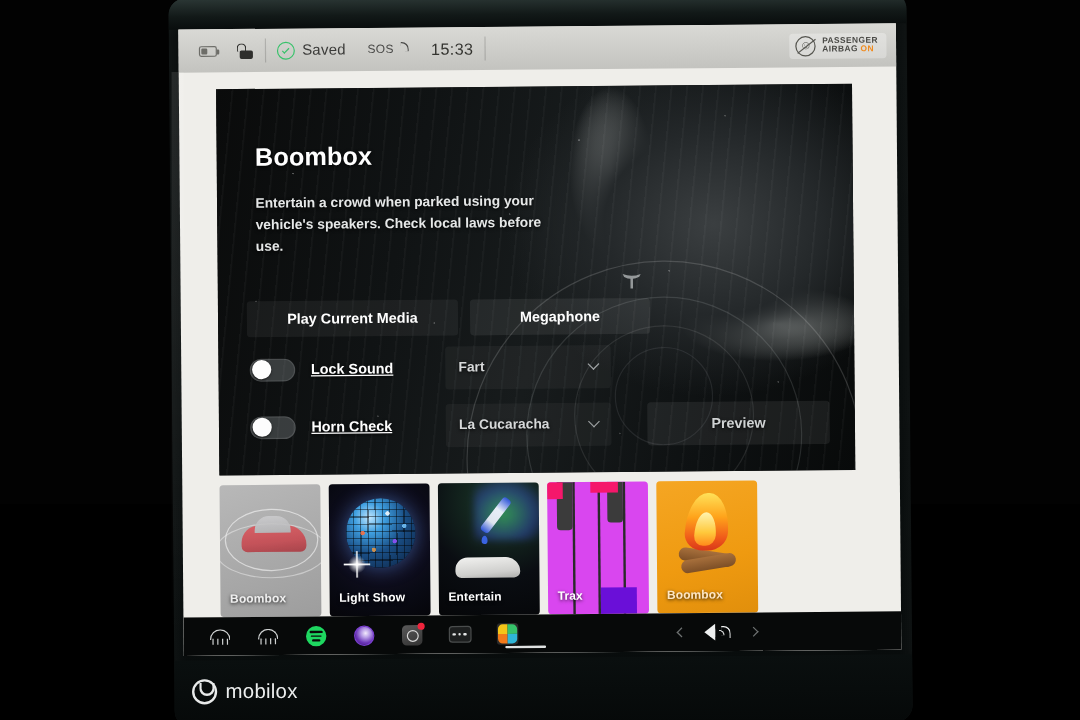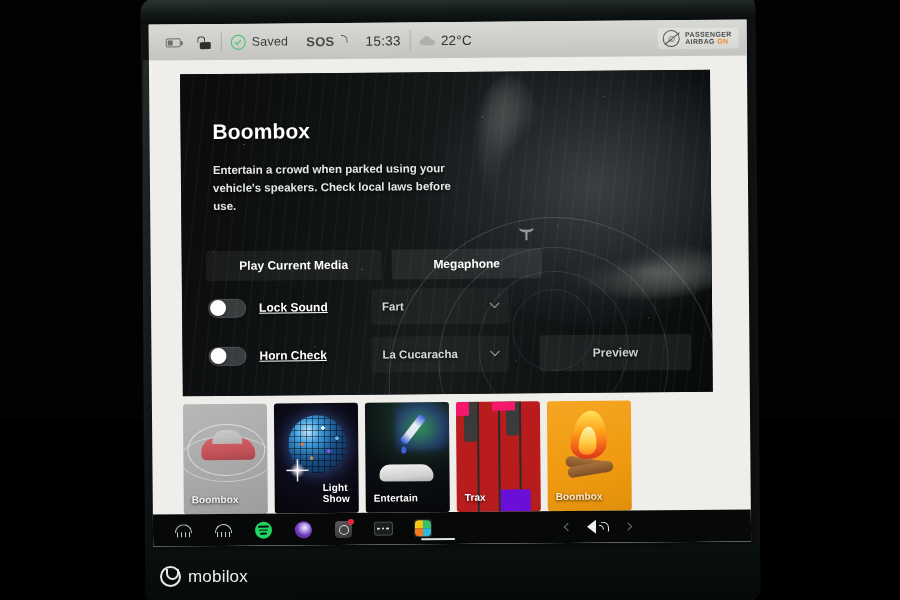--- a/index.html
+++ b/index.html
@@ -100,21 +100,21 @@
     border:1.8px solid #37c26a;
     display:flex;align-items:center;justify-content:center;
   }
   .icon-check-circle span{
     display:block;width:6px;height:3px;
     border-left:1.6px solid #37c26a;border-bottom:1.6px solid #37c26a;
     transform:rotate(-45deg) translate(0px,-1px);
   }
 
   .sos-label{
-    font-size:13px;font-weight:700;letter-spacing:.3px;color:#4a4a48;
+    font-size:10px;font-weight:400;letter-spacing:.3px;color:#4a4a48;
   }
   .sos-arc{
     display:inline-block;width:7px;height:8px;
     border-right:1.6px solid #4a4a48;border-top:1.6px solid #4a4a48;
     border-radius:0 6px 0 0; transform:translateY(-2px);
   }
   .clock{ font-size:13.5px; color:#33332f; letter-spacing:.3px;}
   .icon-cloud{
     width:15px;height:9px;position:relative;opacity:.45;
   }
@@ -310,21 +310,21 @@
   }
   .bb-wave{
     position:absolute;border:1.3px solid rgba(255,255,255,.55);
     border-radius:50%;
   }
   #bw1{left:4px;top:20px;width:78px;height:52px;}
   #bw2{left:-4px;top:32px;width:94px;height:46px;border-color:rgba(255,255,255,.40);}
 
   
   #tile-lightshow{ background:radial-gradient(circle at 52% 40%, #1a1330 0%, #090a14 68%, #050509 100%); }
-  #tile-lightshow .tile-label{ color:#fff;margin-left:40px; }
+  #tile-lightshow .tile-label{ color:#fff; }
   .disco{
     position:absolute;left:14px;top:12px;width:58px;height:58px;border-radius:50%;
     background:
       radial-gradient(circle at 34% 28%, #bfe6ff 0%, #3f9fe0 22%, #1a4f86 52%, #0b1f3d 100%);
     box-shadow:0 0 16px rgba(90,160,255,.45);
     overflow:hidden;
   }
   .disco::before{
     content:"";position:absolute;inset:0;
     background:
@@ -379,21 +379,21 @@
     background:radial-gradient(ellipse at 40% 32%, #f9c3dc 0%, #ef9ec5 45%, #e587b4 100%);
     border-radius:52% 52% 46% 46%/62% 62% 38% 38%;
     box-shadow: inset -4px -4px 10px rgba(255,255,255,.35);
   }
   .whoopee::after{
     content:"";position:absolute;left:-6px;bottom:2px;width:26px;height:9px;
     background:#eda0c6;border-radius:6px;
   }
 
   
-  #tile-trax{ background:#b91c1c; }
+  #tile-trax{ background:#d946ef; }
   #tile-trax .tile-label{ color:#fff; }
   .key-w{ position:absolute;top:0;width:1.5px;height:100%;background:#2a2a2a; }
   .blk{ position:absolute;background:#3b3b3b;border-radius:0 0 3px 3px; }
   .pink-a{ position:absolute;left:0;top:0;width:13px;height:14px;background:#f5176b; }
   .pink-b{ position:absolute;left:36px;top:0;width:23px;height:9px;background:#f5176b; }
   .purple{ position:absolute;left:44px;bottom:0;width:30px;height:22px;background:#6a0fd8; }
 
   
   #tile-romance{ background:linear-gradient(165deg,#f5a623 0%,#ef9a10 60%,#e18f0c 100%); }
   #tile-romance .tile-label{ color:#fde6c4; }
@@ -563,24 +563,20 @@
           <span class="sos-label">SOS</span>
           <span class="sos-arc"></span>
         </div>
 
         <div class="sb-cell">
           <span class="clock">15:33</span>
         </div>
 
         <div class="sb-sep"></div>
 
-        <div class="sb-cell">
-          <span class="icon-cloud"></span>
-          <span class="temp">22°C</span>
-        </div>
 
         <div class="sb-spacer"></div>
 
         <div id="airbag">
           <span class="airbag-glyph">
             ☺<span class="slash"></span>
           </span>
           <span class="airbag-text">
             <div class="l1">PASSENGER</div>
             <div class="l2"><span>AIRBAG</span> <span class="on">ON</span></div>

